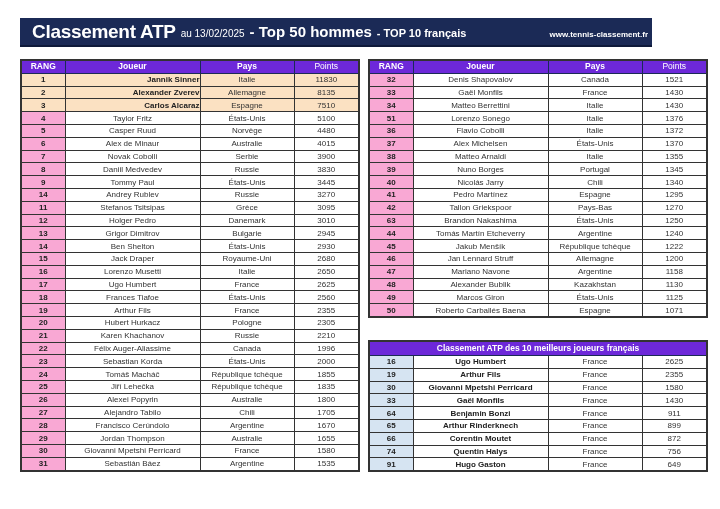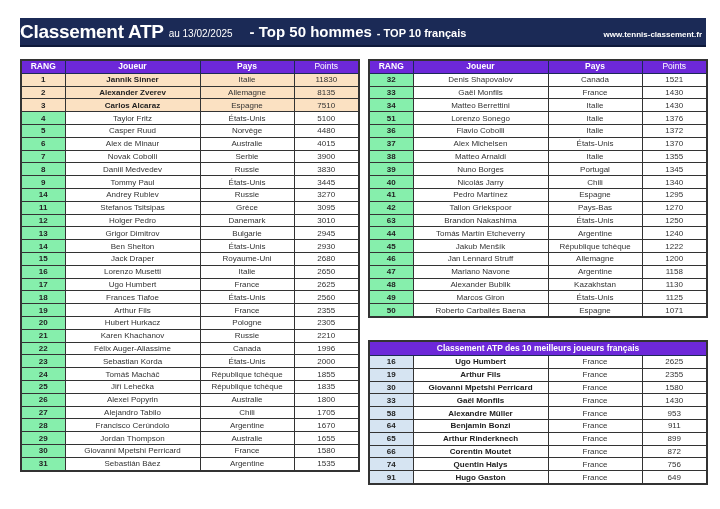--- a/index.html
+++ b/index.html
@@ -1,29 +1,29 @@
 <!DOCTYPE html>
 <html><head>
 <meta charset="utf-8">
 <style>
   html, body { margin:0; padding:0; background:#ffffff; }
   body { width:720px; height:509px; position:relative; font-family:"Liberation Sans", sans-serif; overflow:hidden; }
-  .banner { position:absolute; left:20px; top:18px; width:686px; height:29px; background:#1b2a56; color:#fff; box-sizing:border-box; padding-left:0; display:flex; align-items:center; border-bottom:2px solid #0f1a3a; }
+  .banner { position:absolute; left:20px; top:18px; width:632px; height:29px; background:#1b2a56; color:#fff; box-sizing:border-box; padding-left:12px; display:flex; align-items:center; border-bottom:2px solid #0f1a3a; }
   .banner .t1 { font-size:19px; font-weight:bold; letter-spacing:-0.3px; }
   .banner .t2 { font-size:10px; margin-left:5px; margin-top:4px; }
-  .banner .t3 { font-size:15px; font-weight:bold; margin-left:17px; }
+  .banner .t3 { font-size:15px; font-weight:bold; margin-left:5px; }
   .banner .t4 { font-size:11px; font-weight:bold; margin-left:5px; margin-top:3px; }
   .banner .url { font-size:8px; font-weight:bold; position:absolute; right:4px; top:12px; }
   table { position:absolute; border-collapse:collapse; table-layout:fixed; font-size:8px; color:#333; }
   td, th { border:1px solid #333; text-align:center; padding:0; height:11.8px; line-height:11px; white-space:nowrap; overflow:hidden; }
   th { background:#6d28d9; color:#fff; font-weight:bold; font-size:8.5px; border-color:#1b2a56; }
   th.pts { font-weight:normal; }
-  td.rank { background:#86efac; font-weight:bold; color:#222; }
+  td.rank { background:#f9a8d4; font-weight:bold; color:#222; }
   tr.top td { background:#fbe1c2; }
-  tr.top td.name { font-weight:bold; color:#222; }
+  tr.top td.name { font-weight:bold; color:#222;text-align:right; }
   #left { left:20px; top:59px; width:338px; }
   #right { left:368px; top:59px; width:338px; }
   #fr { left:368px; top:340px; width:338px; }
   #fr th { font-size:8.5px; height:13px; }
   #fr td.rank { background:#d6e4f2; }
   #fr td.name { font-weight:bold; color:#222; }
   table { border:2px solid #333; }
 </style>
 </head>
 <body>
@@ -405,26 +405,20 @@
         <td class="country">France</td>
         <td class="points">1580</td>
       </tr>
       <tr>
         <td class="rank">33</td>
         <td class="name">Gaël Monfils</td>
         <td class="country">France</td>
         <td class="points">1430</td>
       </tr>
       <tr>
-        <td class="rank">58</td>
-        <td class="name">Alexandre Müller</td>
-        <td class="country">France</td>
-        <td class="points">953</td>
-      </tr>
-      <tr>
         <td class="rank">64</td>
         <td class="name">Benjamin Bonzi</td>
         <td class="country">France</td>
         <td class="points">911</td>
       </tr>
       <tr>
         <td class="rank">65</td>
         <td class="name">Arthur Rinderknech</td>
         <td class="country">France</td>
         <td class="points">899</td>

